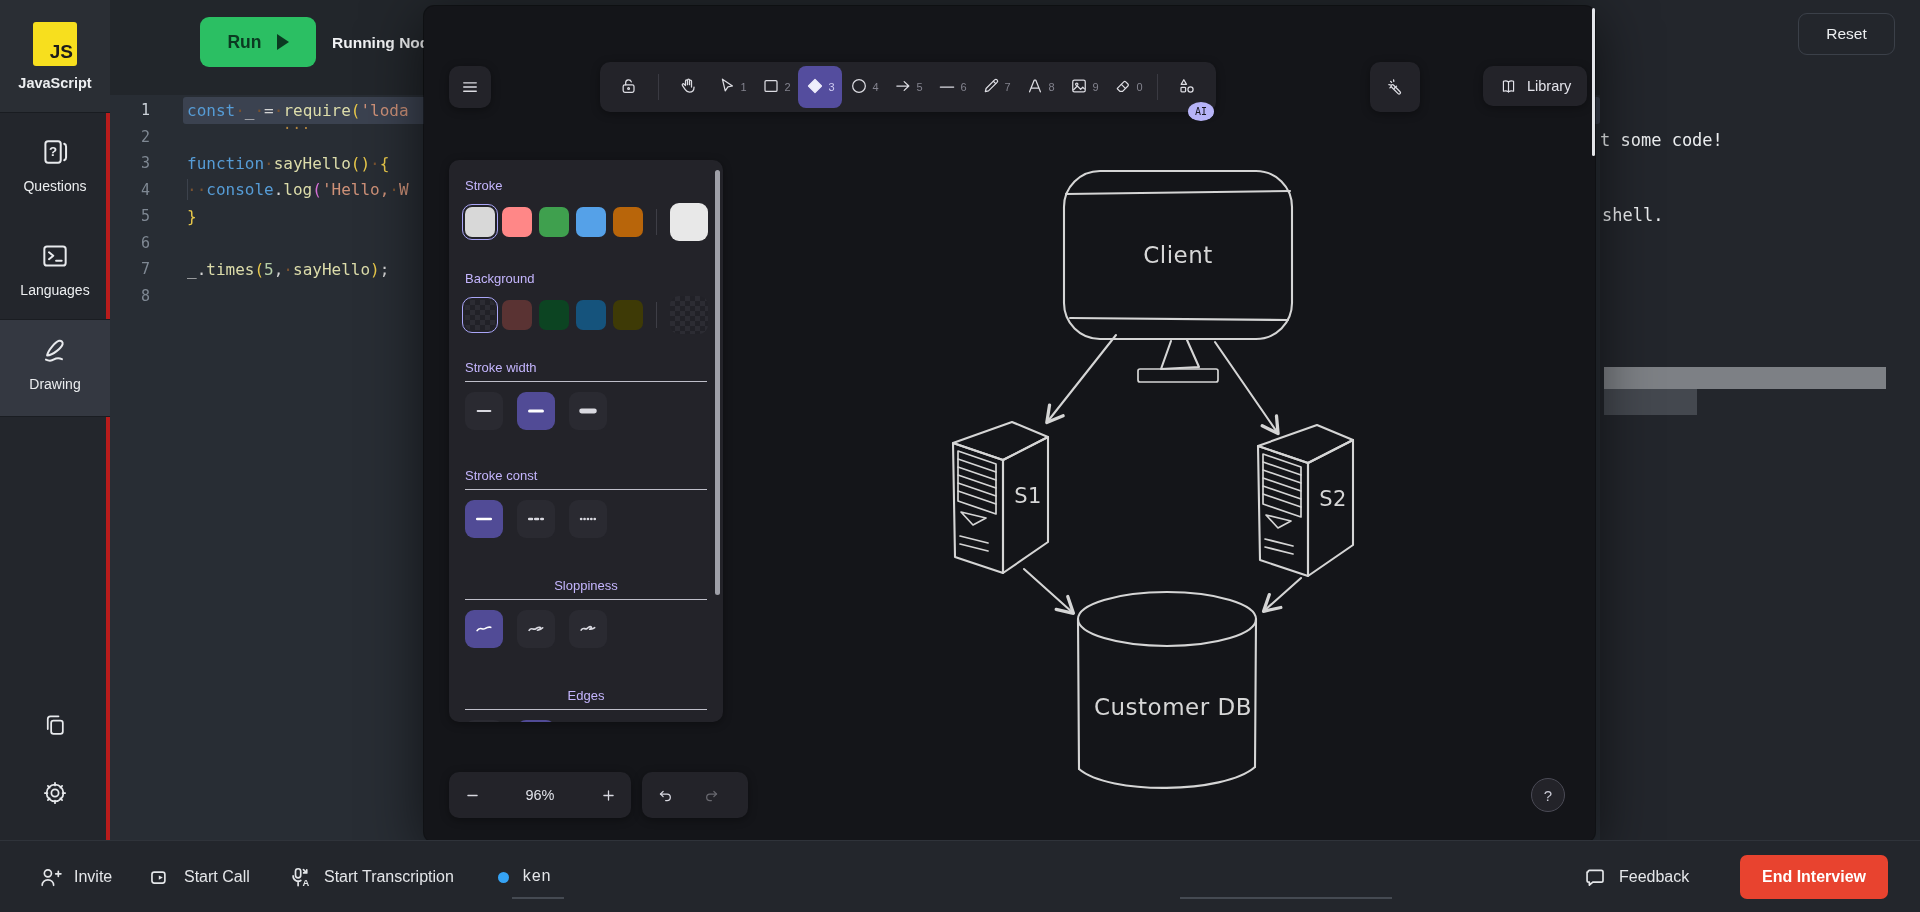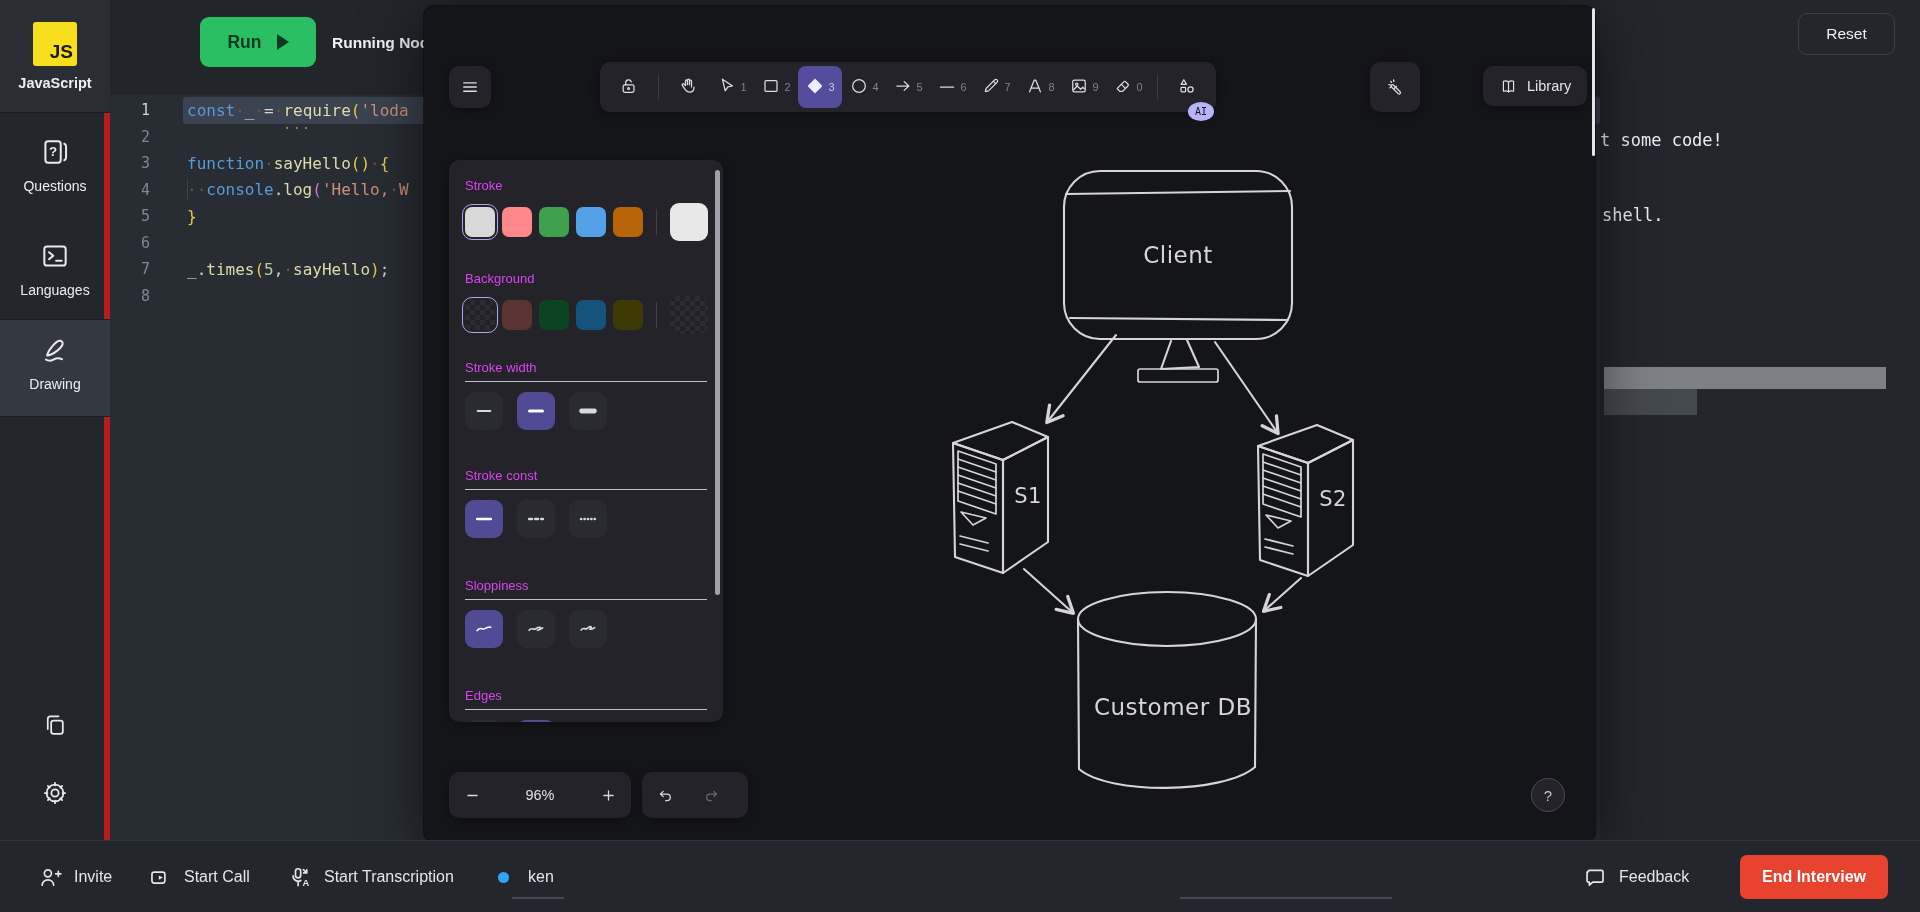--- a/index.html
+++ b/index.html
@@ -1,21 +1,21 @@
 <!DOCTYPE html>
 <html><head>
 <meta charset="utf-8">
 <style>
   * { margin:0; padding:0; box-sizing:border-box; }
   html,body { background:#101216; }
   body { font-family:"Liberation Sans", sans-serif; }
   .app { position:relative; width:1920px; height:912px; background:#23262c; overflow:hidden; }
 
   
-  .sidebar { position:absolute; left:0; top:0; width:110px; height:840px; background:#23262c; border-right:6px solid #b91c1c; z-index:6; }
+  .sidebar { position:absolute; left:0; top:0; width:110px; height:840px; background:#23262c; border-right:4px solid #b91c1c; z-index:6; }
   .side-top { position:absolute; left:0; top:0; width:110px; height:113px; background:#2a2e34; border-bottom:1px solid #191c21; display:flex; flex-direction:column; align-items:center; justify-content:center; gap:9px; cursor:pointer; }
   .js-logo { width:44px; height:44px; background:#f7df1e; border-radius:3px; display:flex; align-items:flex-end; justify-content:flex-end; padding:3px 4px; }
   .js-logo span { font-weight:bold; font-size:19px; color:#1c1c1c; }
   .side-label { color:#eceef0; font-size:14.5px; font-weight:600; }
   .side-item { position:absolute; left:0; width:110px; display:flex; flex-direction:column; align-items:center; gap:10px; color:#e8eaed; cursor:pointer; }
   .side-item .lab { font-size:14px; color:#eceef0; }
   .side-item svg { width:32px; height:32px; stroke:#e8eaed; fill:none; stroke-width:1.5; stroke-linecap:round; stroke-linejoin:round; }
   #item-questions { top:136px; }
   #item-languages { top:240px; }
   .side-active { position:absolute; left:0; top:319px; width:110px; height:98px; background:#343841; border-top:1px solid #1a1d22; border-bottom:1px solid #1a1d22; }
@@ -51,21 +51,21 @@
   #frag2 { left:1602px; top:205px; }
   .gbar1 { position:absolute; left:1604px; top:367px; width:282px; height:22px; background:#7d8085; z-index:2; }
   .gbar2 { position:absolute; left:1604px; top:389px; width:93px; height:26px; background:#44484f; z-index:2; }
   .edge-scroll { position:absolute; left:1592px; top:8px; width:3px; height:148px; background:#e3e5e9; border-radius:2px; z-index:30; }
 
   
   .footer { position:absolute; left:0; top:840px; width:1920px; height:72px; background:#23262c; border-top:1px solid #2f333a; z-index:15; }
   .f-item { position:absolute; top:0; height:72px; display:flex; align-items:center; gap:11px; color:#e4e6e9; font-size:16px; cursor:pointer; background:none; border:none; }
   .f-item svg { width:25px; height:25px; stroke:#e4e6e9; fill:none; stroke-width:1.6; stroke-linecap:round; stroke-linejoin:round; flex:none; }
   #f-invite{left:38px;} #f-call{left:148px;} #f-trans{left:288px;}
-  #f-ken{left:498px; gap:19px; cursor:default;}
+  #f-ken{left:498px; gap:13px; cursor:default;font-family:Liberation Mono, monospace;}
   .bdot { width:11px; height:11px; border-radius:50%; background:#35a3f5; }
   #f-alan{left:1182px; cursor:default;}
   #f-new{left:1424px;} #f-feed{left:1583px;}
   .uline { position:absolute; height:1.5px; background:#454a52; top:56px; }
   #ul-ken{ left:512px; width:52px; }
   #ul-alan{ left:1180px; width:212px; }
   .end-btn { position:absolute; left:1740px; top:14px; width:148px; height:44px; background:#e8432f; color:#fff; border:none; border-radius:7px; font-size:16px; font-weight:bold; cursor:pointer; }
 
   
   .modal { position:absolute; left:424px; top:6px; width:1171px; height:836px; background:#141519; border-radius:10px; box-shadow:0 12px 60px rgba(0,0,0,.6), 0 0 0 1px rgba(0,0,0,.45); z-index:10; overflow:hidden; }
@@ -94,23 +94,23 @@
   .tdiv { width:1px; height:26px; background:#3a3a42; margin:0 7px; }
   .ai-badge { position:absolute; right:-5px; bottom:-13px; width:26px; height:19px; background:#b7b4f8; color:#16161f; border-radius:50%; font-family:"DejaVu Sans Mono", monospace; font-size:10px; display:flex; align-items:center; justify-content:center; }
 
   #laser { left:946px; top:56px; width:50px; height:50px; display:flex; align-items:center; justify-content:center; border:none; cursor:pointer; }
   #laser svg { width:21px; height:21px; stroke:#dcdce2; fill:none; stroke-width:1.5; stroke-linecap:round; stroke-linejoin:round; }
   #library { left:1059px; top:60px; height:40px; padding:0 16px; display:flex; align-items:center; gap:9px; border:none; cursor:pointer; color:#e3e3ea; font-size:14.5px; font-family:"Liberation Sans",sans-serif; }
   #library svg { width:19px; height:19px; stroke:#e3e3ea; fill:none; stroke-width:1.5; stroke-linecap:round; stroke-linejoin:round; }
 
   
   #panel { left:25px; top:154px; width:274px; height:562px; padding:18px 16px 0; overflow:hidden; }
-  .sec-title { color:#d946ef; font-size:13px; }
+  .sec-title { color:#c4b5fd; font-size:13px; }
   .sec-title.ul { padding-bottom:6px; border-bottom:1px solid #bfbfc9; }
-  .mt30{margin-top:30px;} .mt26{margin-top:26px;} .mt38{margin-top:38px;} .mt40{margin-top:40px;}
+  .mt30{margin-top:30px;} .mt26{margin-top:26px;} .mt38{margin-top:38px;} .mt40{margin-top:40px;text-align:center;}
   .swrow { display:flex; align-items:center; gap:7px; margin-top:10px; height:38px; }
   .sw { width:30px; height:30px; border-radius:7px; border:none; cursor:pointer; flex:none; }
   .sw.big { width:38px; height:38px; border-radius:9px; }
   .sw.sel { outline:1.5px solid #aaa6f8; outline-offset:2px; }
   .checker { background:conic-gradient(#2c2c33 .25turn, #212127 0 .5turn, #2c2c33 0 .75turn, #212127 0) top left / 10px 10px repeat; }
   .swdiv { width:1px; height:26px; background:#3e3e46; margin:0 6px; flex:none; }
   .trow { display:flex; align-items:center; gap:14px; margin-top:10px; }
   .tbtn { width:38px; height:38px; border-radius:9px; border:none; background:#2a2a31; cursor:pointer; display:flex; align-items:center; justify-content:center; color:#d9d9e0; flex:none; }
   .tbtn.sel { background:#514b96; color:#fff; }
   .tbtn svg { width:22px; height:22px; stroke:currentColor; fill:none; stroke-width:1.8; stroke-linecap:round; stroke-linejoin:round; }

